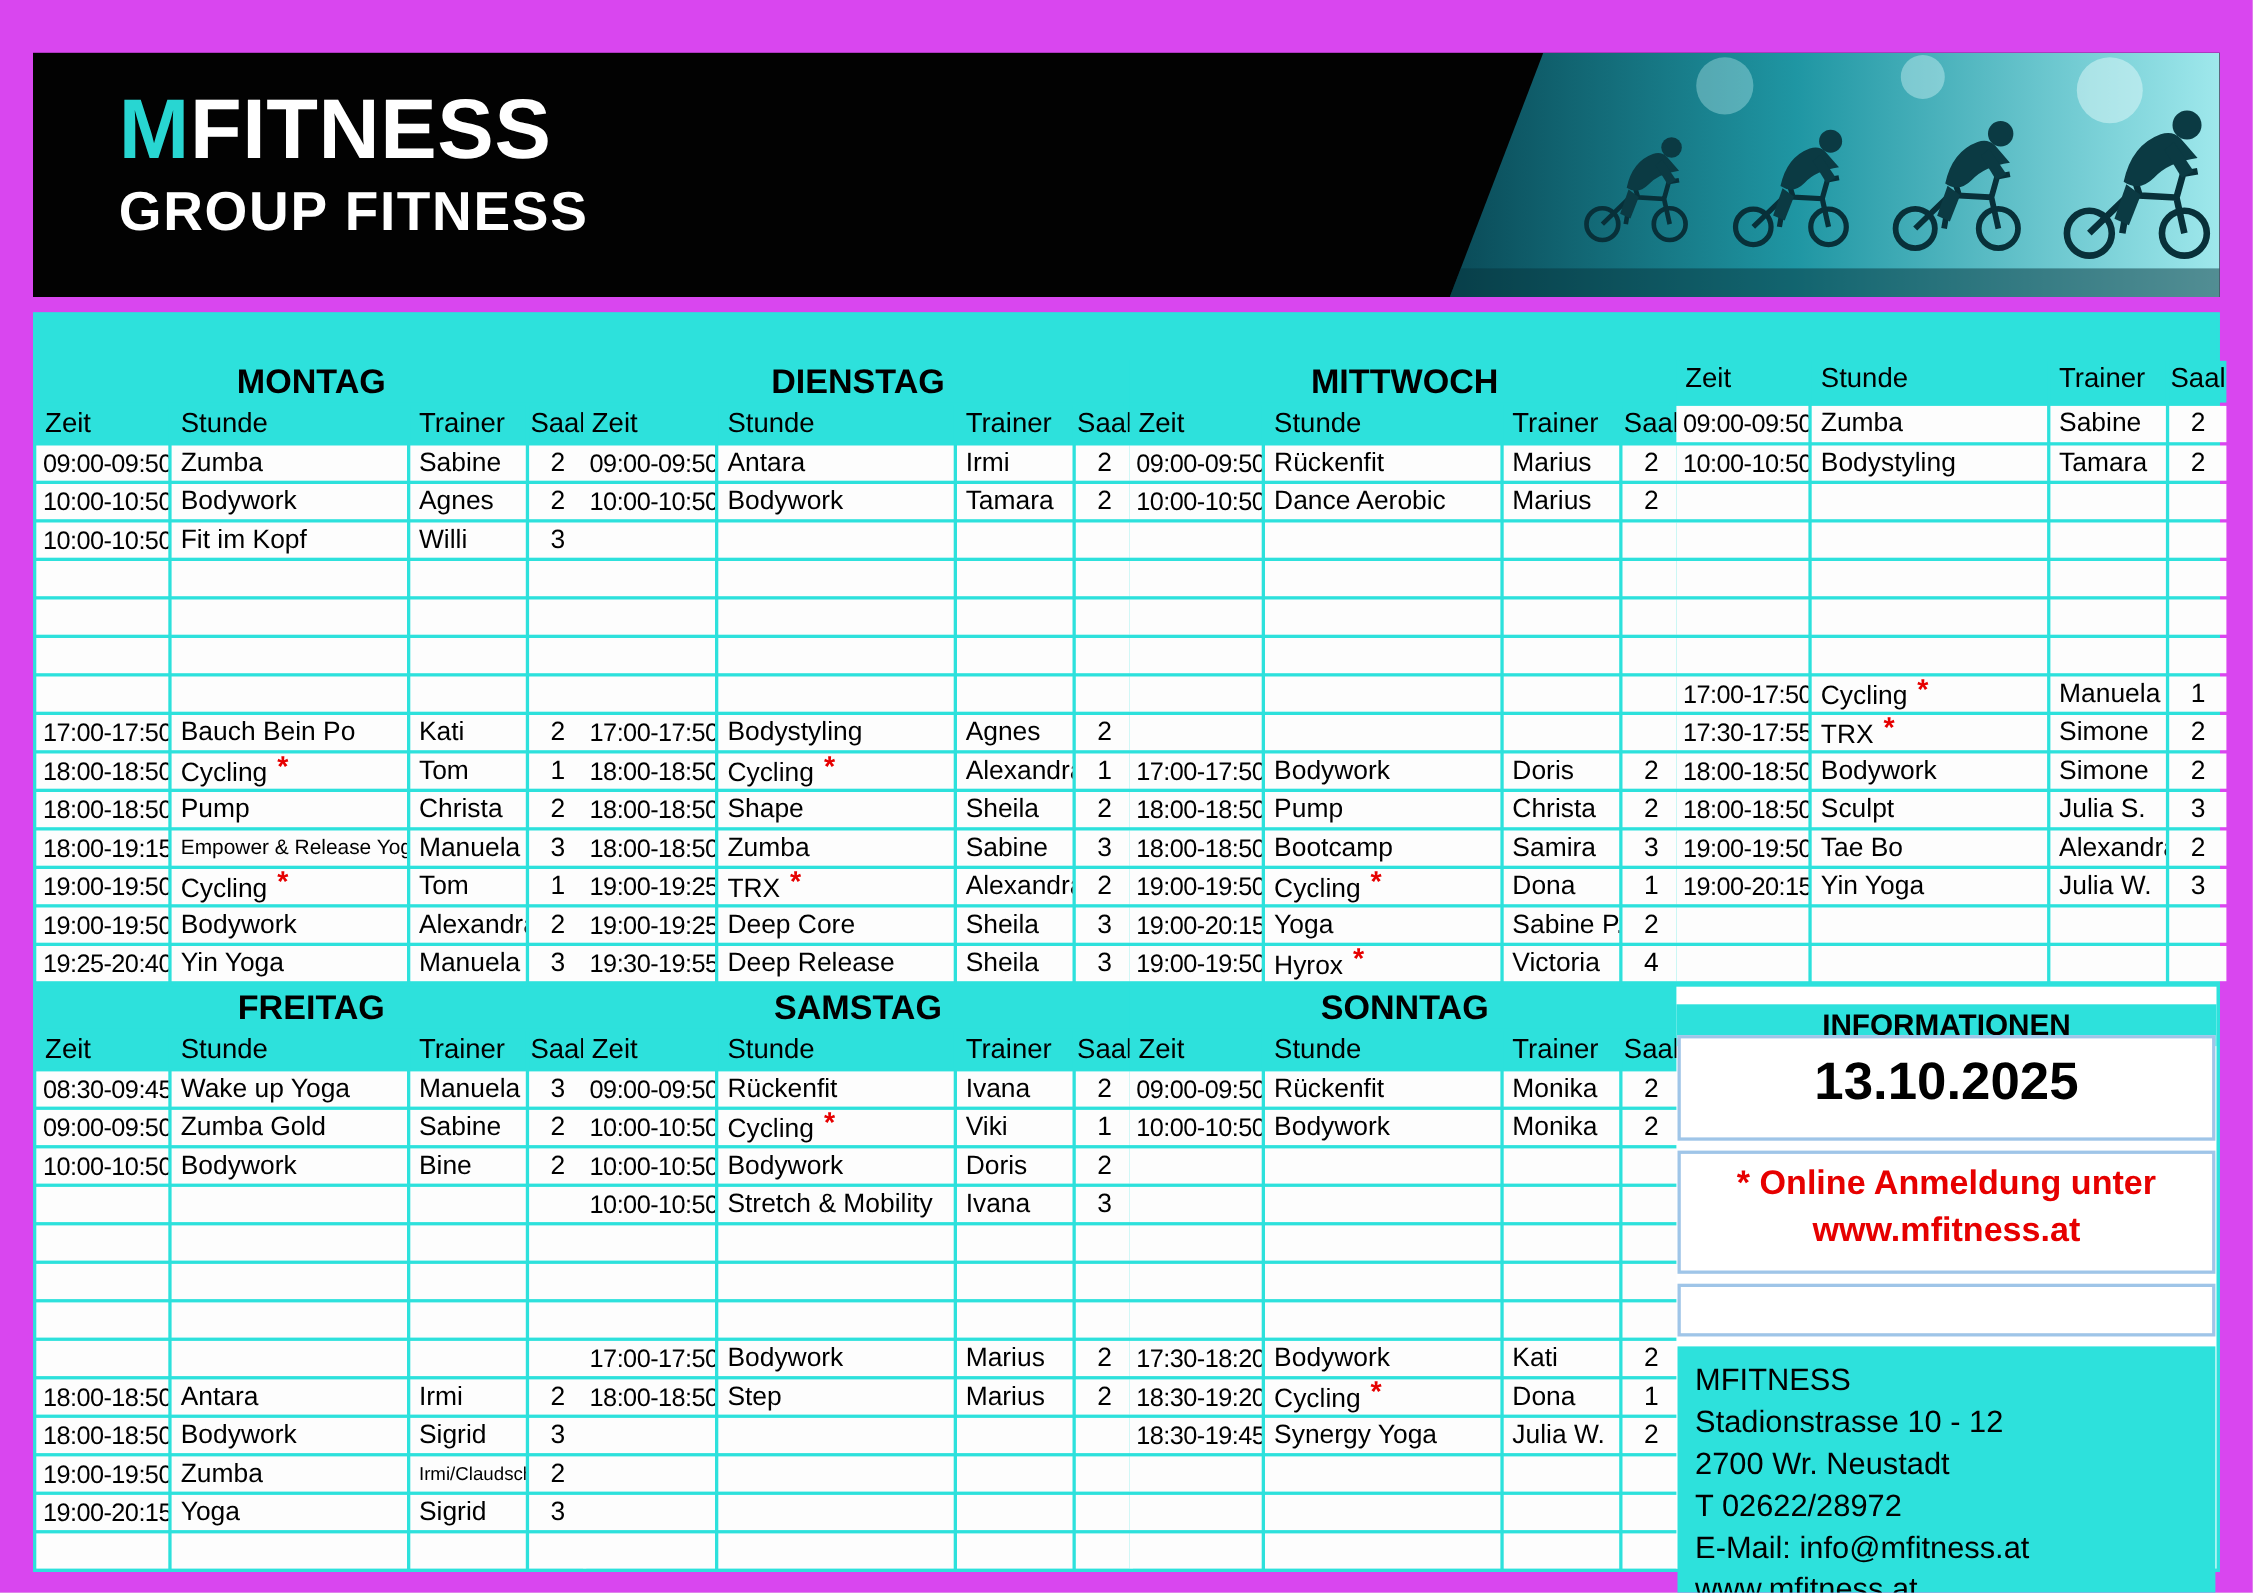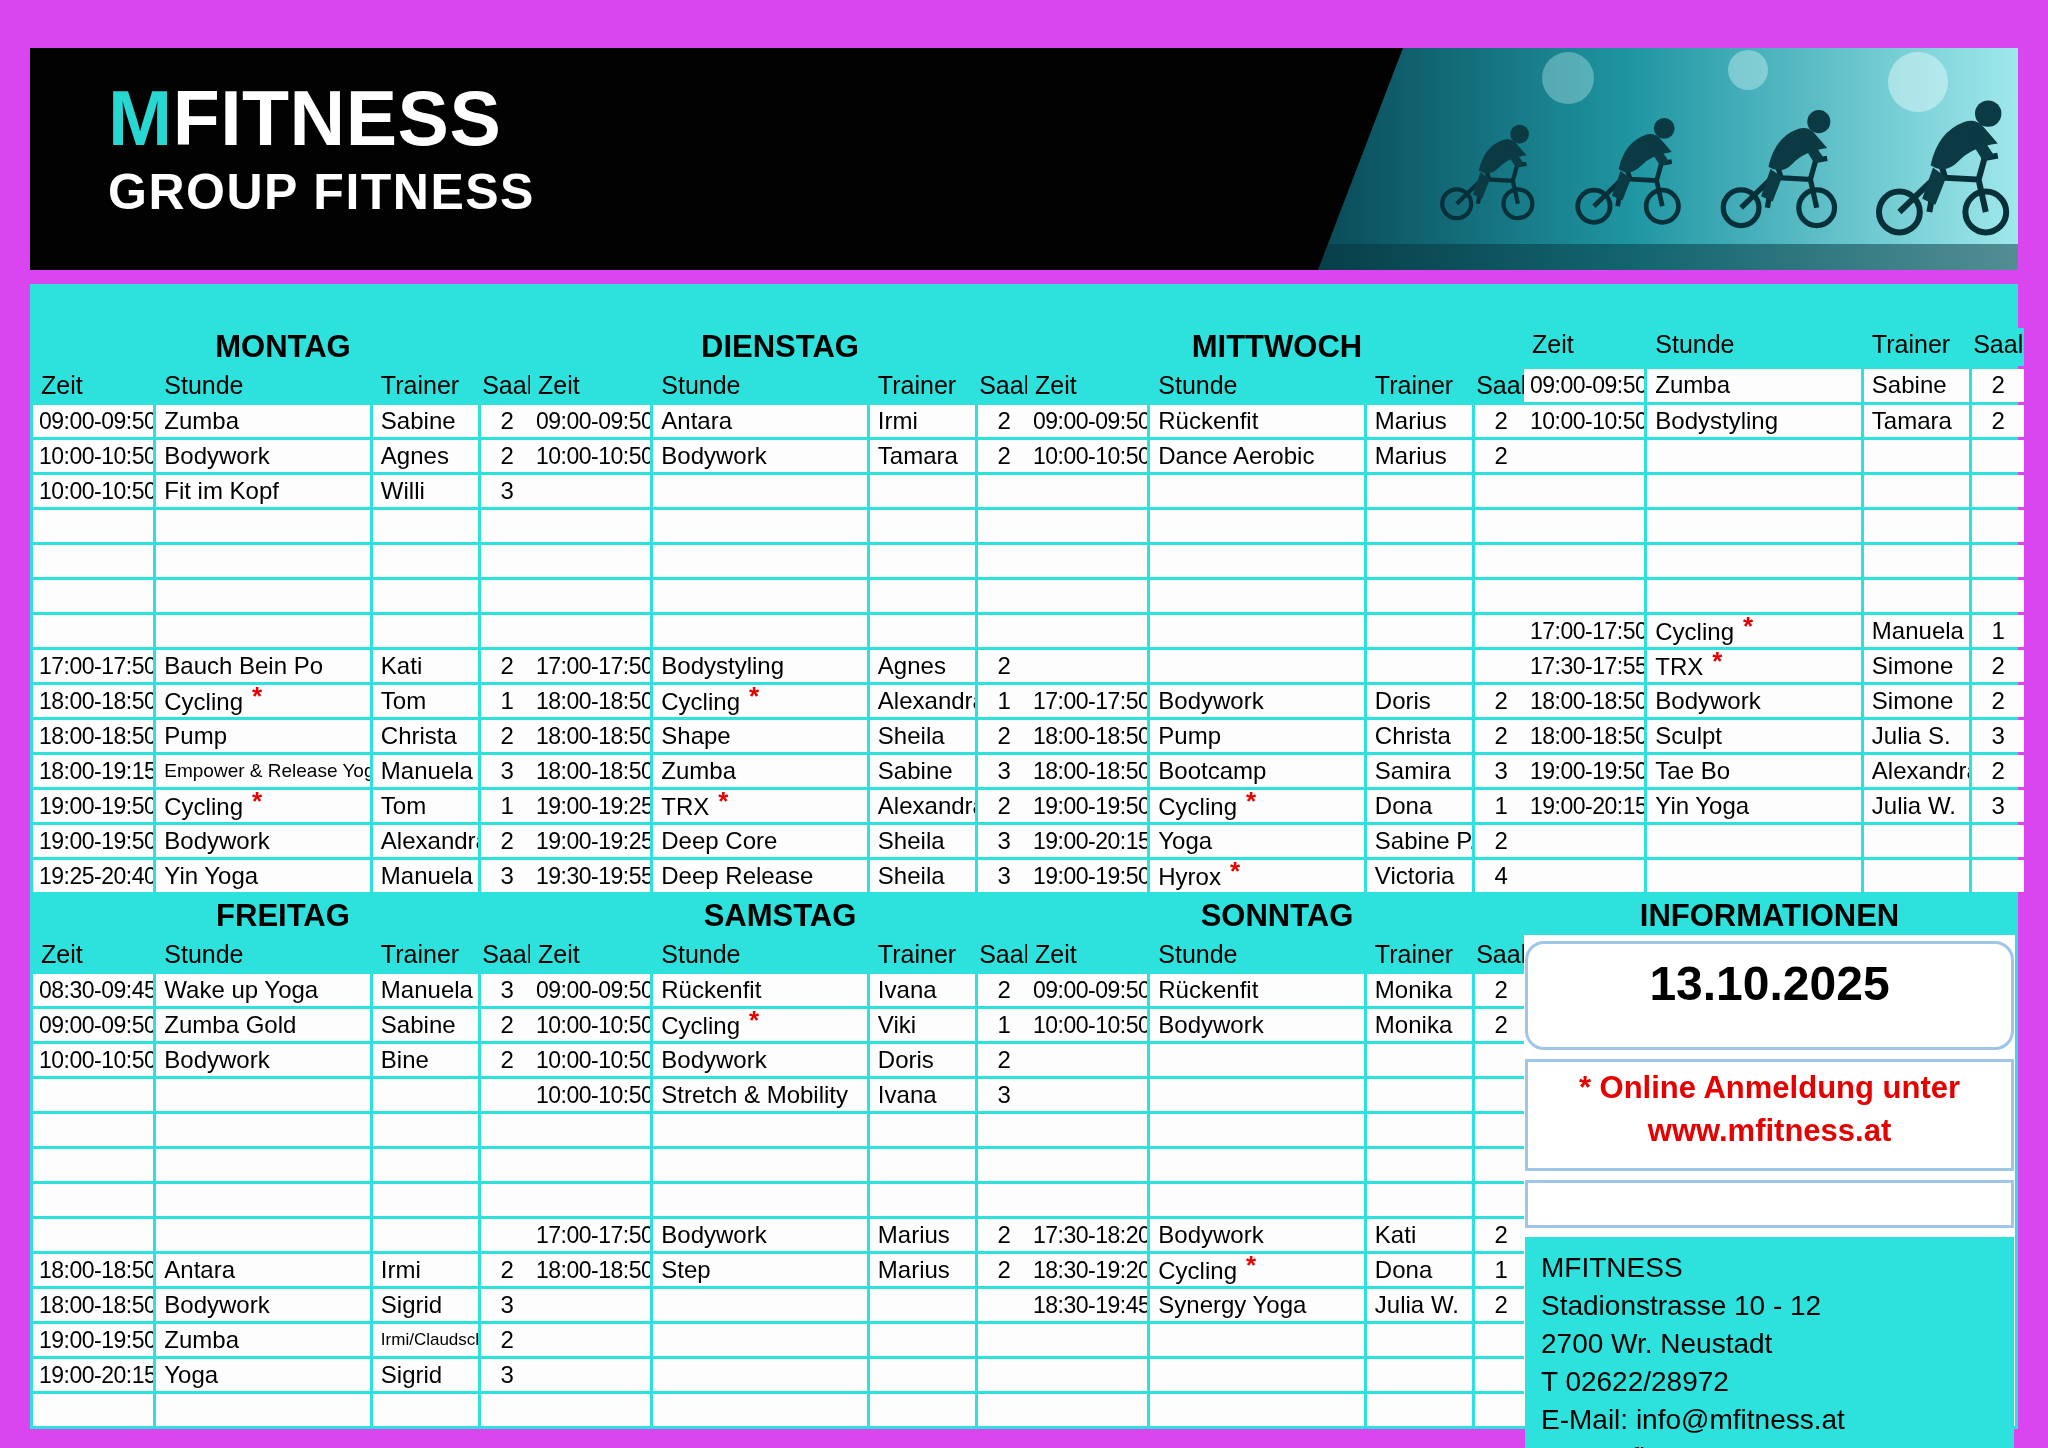--- a/index.html
+++ b/index.html
@@ -43,25 +43,25 @@
 
   .cell { background:#fdfdfd; font-size:24px; line-height:32px; padding-left:8px; white-space:nowrap; overflow:hidden; }
   .cell.zeit { font-size:23px; letter-spacing:-0.5px; padding-left:6px; }
   .cell.saal { text-align:center; padding-left:0; }
   .cell.small { font-size:19px; }
   .cell.tsmall { font-size:17px; }
   .star { color:var(--red,#e60000); font-weight:700; margin-left:9px; position:relative; top:-5px; font-size:26px; }
 
   
   .info-block { position:relative; background:#ffffff; }
-  .info-title { position:absolute; top:0; left:0; right:0; height:38px; line-height:38px;
-    background:var(--cyan,#2de1dc); text-align:center; font-weight:700; font-size:31px; }
+  .info-title { position:absolute; top:16px; left:0; right:0; height:38px; line-height:38px;
+    background:var(--cyan,#2de1dc); text-align:center; font-weight:700; font-size:27px; }
   .info-body { position:absolute; top:44px; left:1px; right:1px; z-index:2; }
   .info-box { border:3px solid var(--info-border,#9fc5e8); background:#ffffff; margin-bottom:9px; }
-  .date-box { height:109px; line-height:80px; text-align:center; font-size:48px; font-weight:700;border-radius:19px; }
+  .date-box { height:96px; line-height:80px; text-align:center; font-size:48px; font-weight:700; }
   .note-box { height:112px; text-align:center; color:var(--red,#e60000); font-weight:700; font-size:31px; line-height:43px; padding-top:4px; }
   .empty-box { height:48px; }
   .info-address { background:var(--cyan,#2de1dc); padding:12px 6px 14px 16px; font-size:28px; line-height:38px; min-height:245px; }
 </style>
 </head>
 <body>
 
 <div class="page">
 
   <header class="banner">

